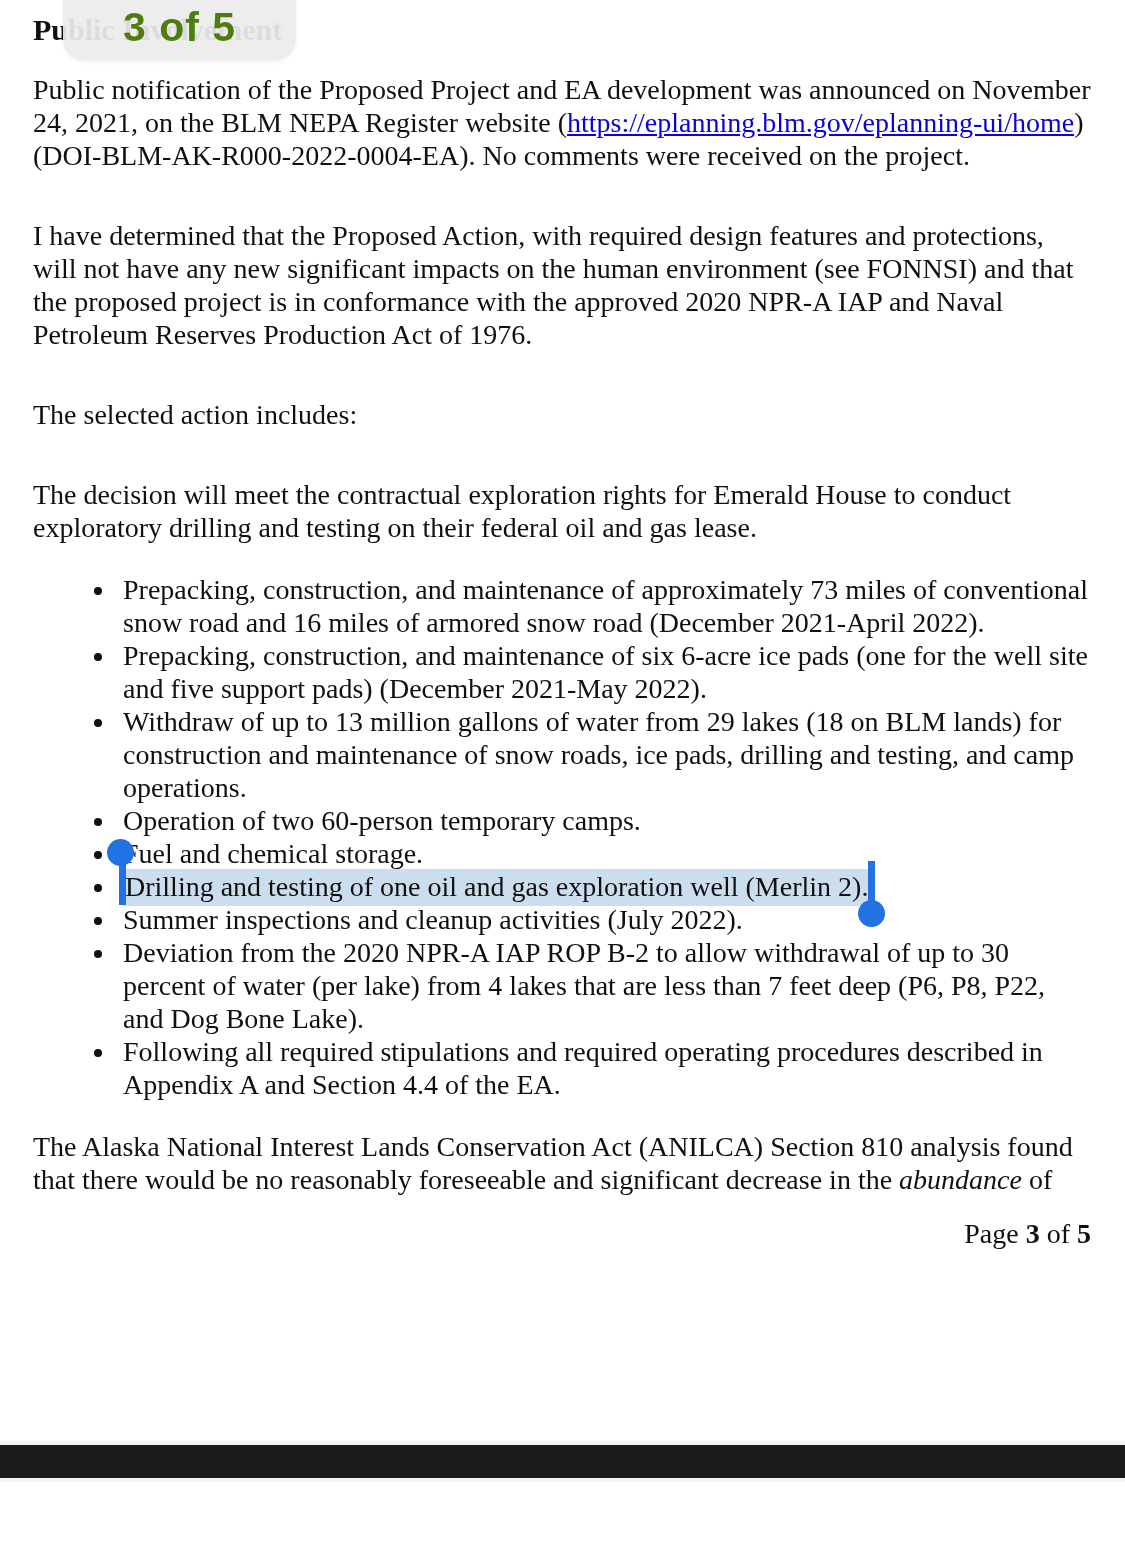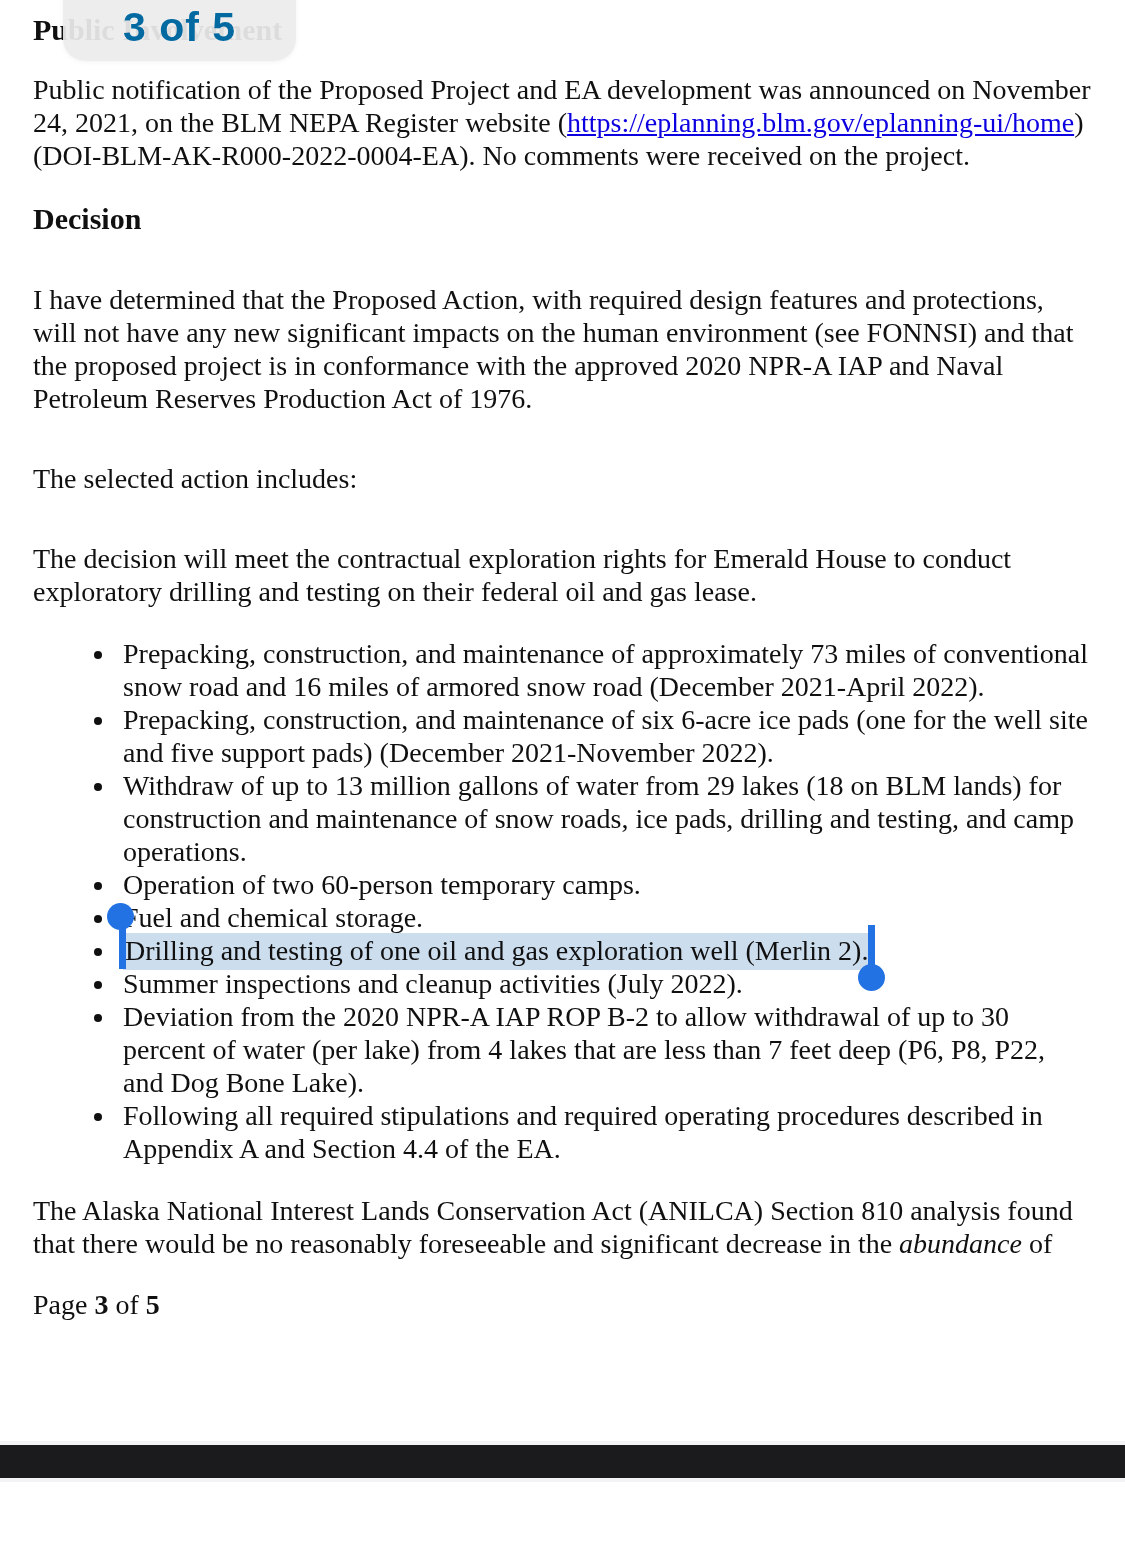--- a/index.html
+++ b/index.html
@@ -13,21 +13,21 @@
   .p-notice { margin-top:26px; }
   .h-decision { margin-top:30px; }
   .p-std { margin-top:47px; }
   a.doclink { text-decoration:underline; }
 
   ul.actions { margin-top:29px; padding-left:84px; list-style:disc; }
   ul.actions li { padding-left:6px; }
 
   .p-anilca { margin-top:29px; }
   .em { font-style:italic; }
-  .footer { margin-top:28px; text-align:left; }
+  .footer { margin-top:21px; text-align:right; }
   .b { font-weight:bold; }
 
   
   .hl { position:relative; padding:2px 3px 4px 2px; }
   .sel-abs { position:absolute; display:block; }
   .sel-start-dot { left:-16px; top:-30px; width:27px; height:27px; border-radius:50%; }
   .sel-start-stem { left:-4px; top:-16px; width:7px; height:52px; }
   .sel-end-stem { right:-4px; top:-8px; width:7px; height:50px; }
   .sel-end-dot { right:-14px; top:31px; width:27px; height:27px; border-radius:50%; }
 
@@ -48,39 +48,36 @@
 <div class="doc">
 
   <h1 class="h-public">
     <span>Public Involvement</span>
   </h1>
 
   <p class="p-notice">
     <span>Public notification of the Proposed Project and EA development was announced on November 24, 2021, on the BLM NEPA Register website (</span><a class="doclink" href="#" style="color: rgb(13, 0, 224);">https://eplanning.blm.gov/eplanning-ui/home</a><span>) (DOI-BLM-AK-R000-2022-0004-EA).  No comments were received on the project.</span>
   </p>
 
-  <h2 class="h-decision">
-    <span>Decision</span>
-  </h2>
 
   <p class="p-std">
     <span>I have determined that the Proposed Action, with required design features and protections, will not have any new significant impacts on the human environment (see FONNSI) and that the proposed project is in conformance with the approved 2020 NPR-A IAP and Naval Petroleum Reserves Production Act of 1976.</span>
   </p>
 
   <p class="p-std">
     <span>The selected action includes:</span>
   </p>
 
   <p class="p-std">
     <span>The decision will meet the contractual exploration rights for Emerald House to conduct exploratory drilling and testing on their federal oil and gas lease.</span>
   </p>
 
   <ul class="actions">
     <li><span>Prepacking, construction, and maintenance of approximately 73 miles of conventional snow road and 16 miles of armored snow road (December 2021-April 2022).</span></li>
-    <li><span>Prepacking, construction, and maintenance of six 6-acre ice pads (one for the well site and five support pads) (December 2021-November 2022).</span></li>
+    <li><span>Prepacking, construction, and maintenance of six 6-acre ice pads (one for the well site and five support pads) (December 2021-May 2022).</span></li>
     <li><span>Withdraw of up to 13 million gallons of water from 29 lakes (18 on BLM lands) for construction and maintenance of snow roads, ice pads, drilling and testing, and camp operations.</span></li>
     <li><span>Operation of two 60-person temporary camps.</span></li>
     <li><span>Fuel and chemical storage.</span></li>
     <li>
       <span class="hl" style="background-color: rgb(204, 221, 238);">
         <span>Drilling and testing of one oil and gas exploration well (Merlin 2).</span>
         <span class="sel-abs sel-start-dot" style="background-color: rgb(35, 114, 228);"></span>
         <span class="sel-abs sel-start-stem" style="background-color: rgb(35, 114, 228);"></span>
         <span class="sel-abs sel-end-stem" style="background-color: rgb(35, 114, 228);"></span>
         <span class="sel-abs sel-end-dot" style="background-color: rgb(35, 114, 228);"></span>
@@ -95,16 +92,16 @@
     <span>The Alaska National Interest Lands Conservation Act (ANILCA) Section 810 analysis found that there would be no reasonably foreseeable and significant decrease in the </span><span class="em">abundance</span><span> of</span>
   </p>
 
   <p class="footer">
     <span>Page </span><span class="b">3</span><span> of </span><span class="b">5</span>
   </p>
 
 </div>
 
 <div class="page-badge" style="background: rgba(236, 236, 236, 0.93);">
-  <span style="color: #0369a1;">3 of 5</span>
+  <span style="color: #4d7c0f;">3 of 5</span>
 </div>
 
 <div class="page-gap" style="background-color: rgb(27, 27, 30);"></div>
 
 </body></html>

